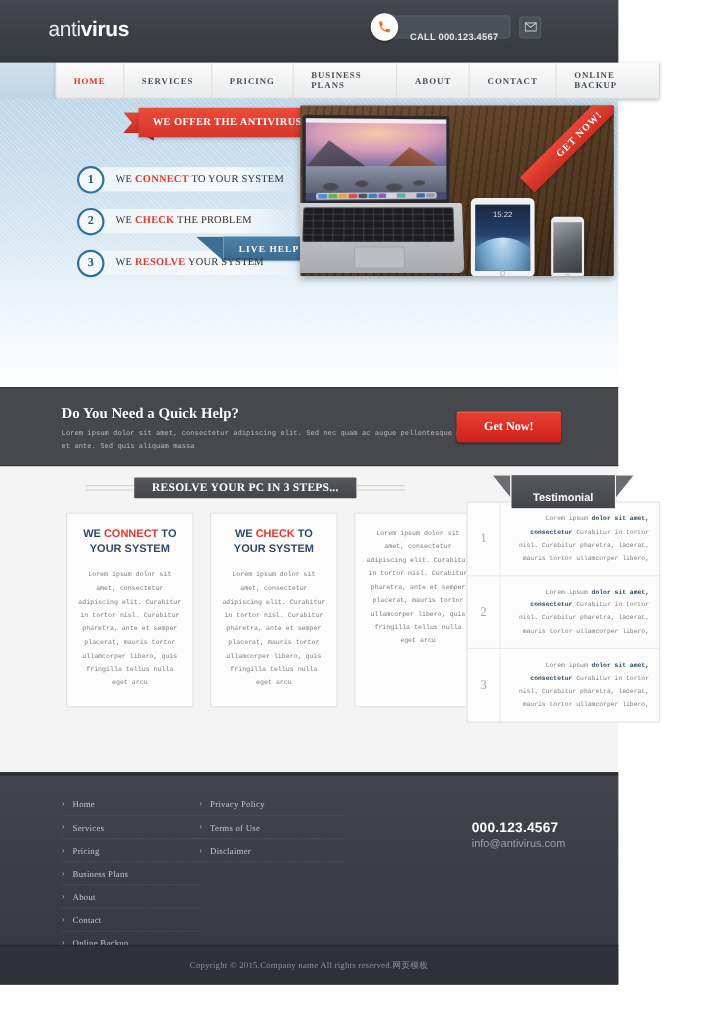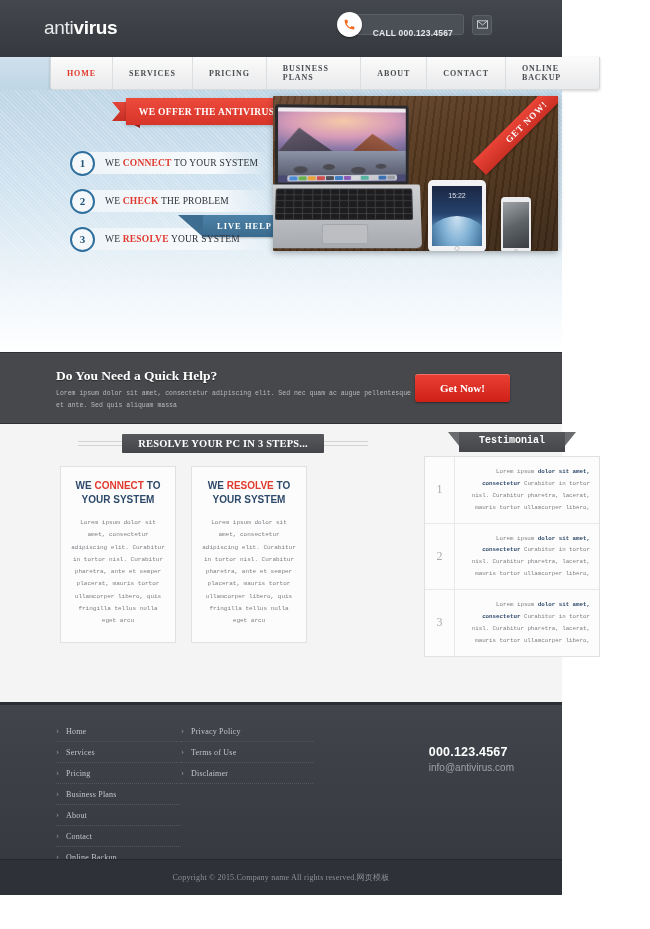--- a/index.html
+++ b/index.html
@@ -398,22 +398,22 @@
     font-family: "Liberation Mono", monospace;
   }
 
   
   .testi { position: absolute; left: 424px; top: 8px; width: 176px; }
   .testi-head { position: relative; height: 20px; display: flex; justify-content: center; }
   .testi-tab {
     position: relative;
     background: linear-gradient(#56585b, #44464a);
     color: #fff; font-size: 10px; font-weight: 700;
-    padding: 3px 20px;
-    font-family: Liberation Mono, monospace;
+    padding: 15px 20px;
+    font-family: Liberation Sans, sans-serif;
   }
   .testi-wing {
     position: absolute; top: 0; width: 16px; height: 20px;
     background: #6a6c70;
   }
   .testi-wing.l { left: 24px; clip-path: polygon(0 0, 100% 0, 100% 100%); }
   .testi-wing.r { right: 24px; clip-path: polygon(0 0, 100% 0, 0 100%); }
   .testi-body {
     background: #fcfcfc; border: 1px solid #e0e1e3;
     margin-top: 4px;
@@ -706,21 +706,24 @@
       <div class="sh-box">RESOLVE YOUR PC IN 3 STEPS...</div>
       <div class="sh-line"></div>
     </div>
 
     <div class="cards" id="cards">
         <div class="card">
           <h3>WE <b>CONNECT</b> TO YOUR SYSTEM</h3>
           <p>Lorem ipsum dolor sit amet, consectetur adipiscing elit. Curabitur in tortor nisl. Curabitur pharetra, ante et semper placerat, mauris tortor ullamcorper libero, quis fringilla tellus nulla eget arcu</p>
         </div>
         <div class="card">
-          <h3>WE <b>RESOLVE</b> TO YOUR SYSTEM</h3>
+          <h3>WE <b>CHECK</b> TO YOUR SYSTEM</h3>
+          <p>Lorem ipsum dolor sit amet, consectetur adipiscing elit. Curabitur in tortor nisl. Curabitur pharetra, ante et semper placerat, mauris tortor ullamcorper libero, quis fringilla tellus nulla eget arcu</p>
+        </div>
+        <div class="card">
           <p>Lorem ipsum dolor sit amet, consectetur adipiscing elit. Curabitur in tortor nisl. Curabitur pharetra, ante et semper placerat, mauris tortor ullamcorper libero, quis fringilla tellus nulla eget arcu</p>
         </div>
       </div>
 
     <div class="testi">
       <div class="testi-head">
         <div class="testi-wing l"></div>
         <div class="testi-wing r"></div>
         <div class="testi-tab">Testimonial</div>
       </div>

